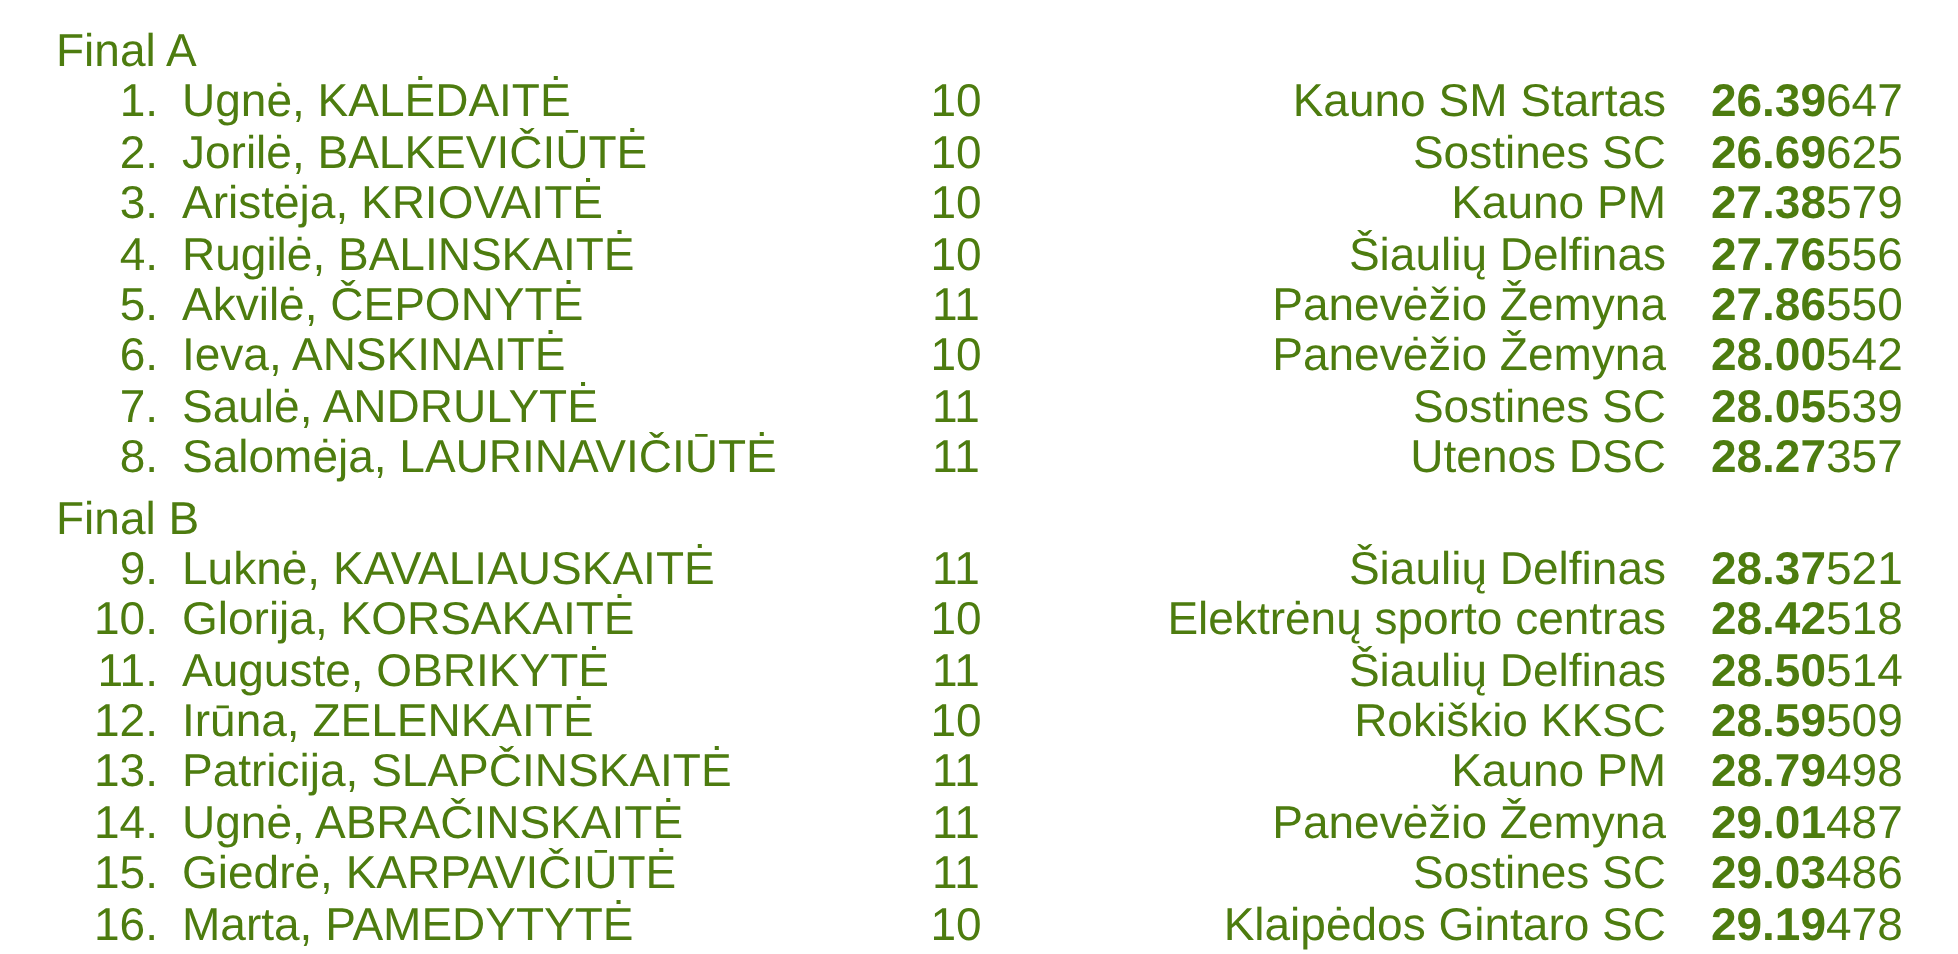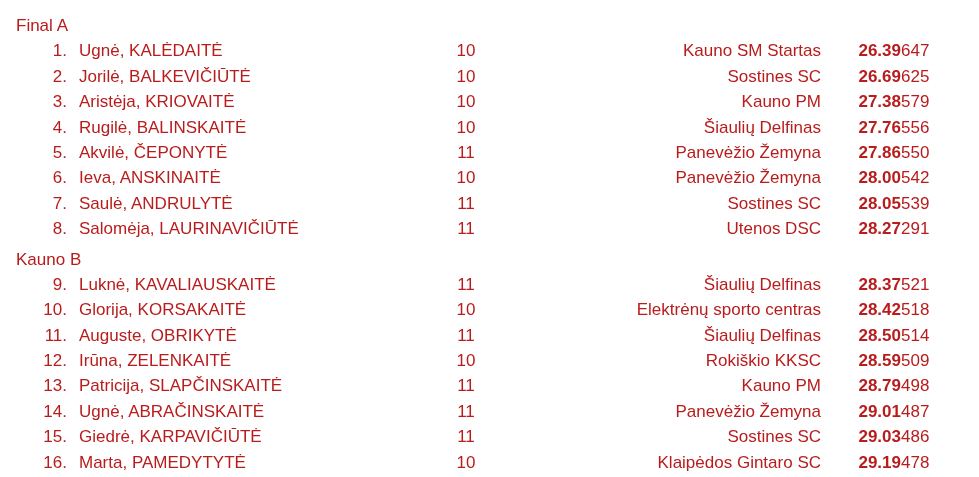--- a/index.html
+++ b/index.html
@@ -5,25 +5,25 @@
   html, body {
     margin: 0;
     padding: 0;
     background: #ffffff;
   }
   .page {
     position: relative;
     width: 979px;
     height: 477px;
     box-sizing: border-box;
-    padding: 13px 0 0 16px;
+    padding: 13px 0 0 28px;
     background: #ffffff;
-    color: #b91c1c;
+    color: #4d7c0f;
     font-family: "Liberation Sans", sans-serif;
-    font-size: 17px;
+    font-size: 23px;
     overflow: hidden;
   }
   .section-title {
     height: 25.4px;
     line-height: 25.4px;
     white-space: nowrap;
   }
   .final-section.second {
     margin-top: 5px;
   }
@@ -111,27 +111,27 @@
     <span class="cell time">28.05</span>
     <span class="cell points">539</span>
   </div>
 
   <div class="row">
     <span class="cell rank">8.</span>
     <span class="cell name">Salomėja, LAURINAVIČIŪTĖ</span>
     <span class="cell age">11</span>
     <span class="cell club">Utenos DSC</span>
     <span class="cell time">28.27</span>
-    <span class="cell points">291</span>
+    <span class="cell points">357</span>
   </div>
 </div>
   </section>
 
   <section class="final-section second">
-    <div class="section-title">Kauno B</div>
+    <div class="section-title">Final B</div>
     <div class="rows">
   <div class="row">
     <span class="cell rank">9.</span>
     <span class="cell name">Luknė, KAVALIAUSKAITĖ</span>
     <span class="cell age">11</span>
     <span class="cell club">Šiaulių Delfinas</span>
     <span class="cell time">28.37</span>
     <span class="cell points">521</span>
   </div>
 

